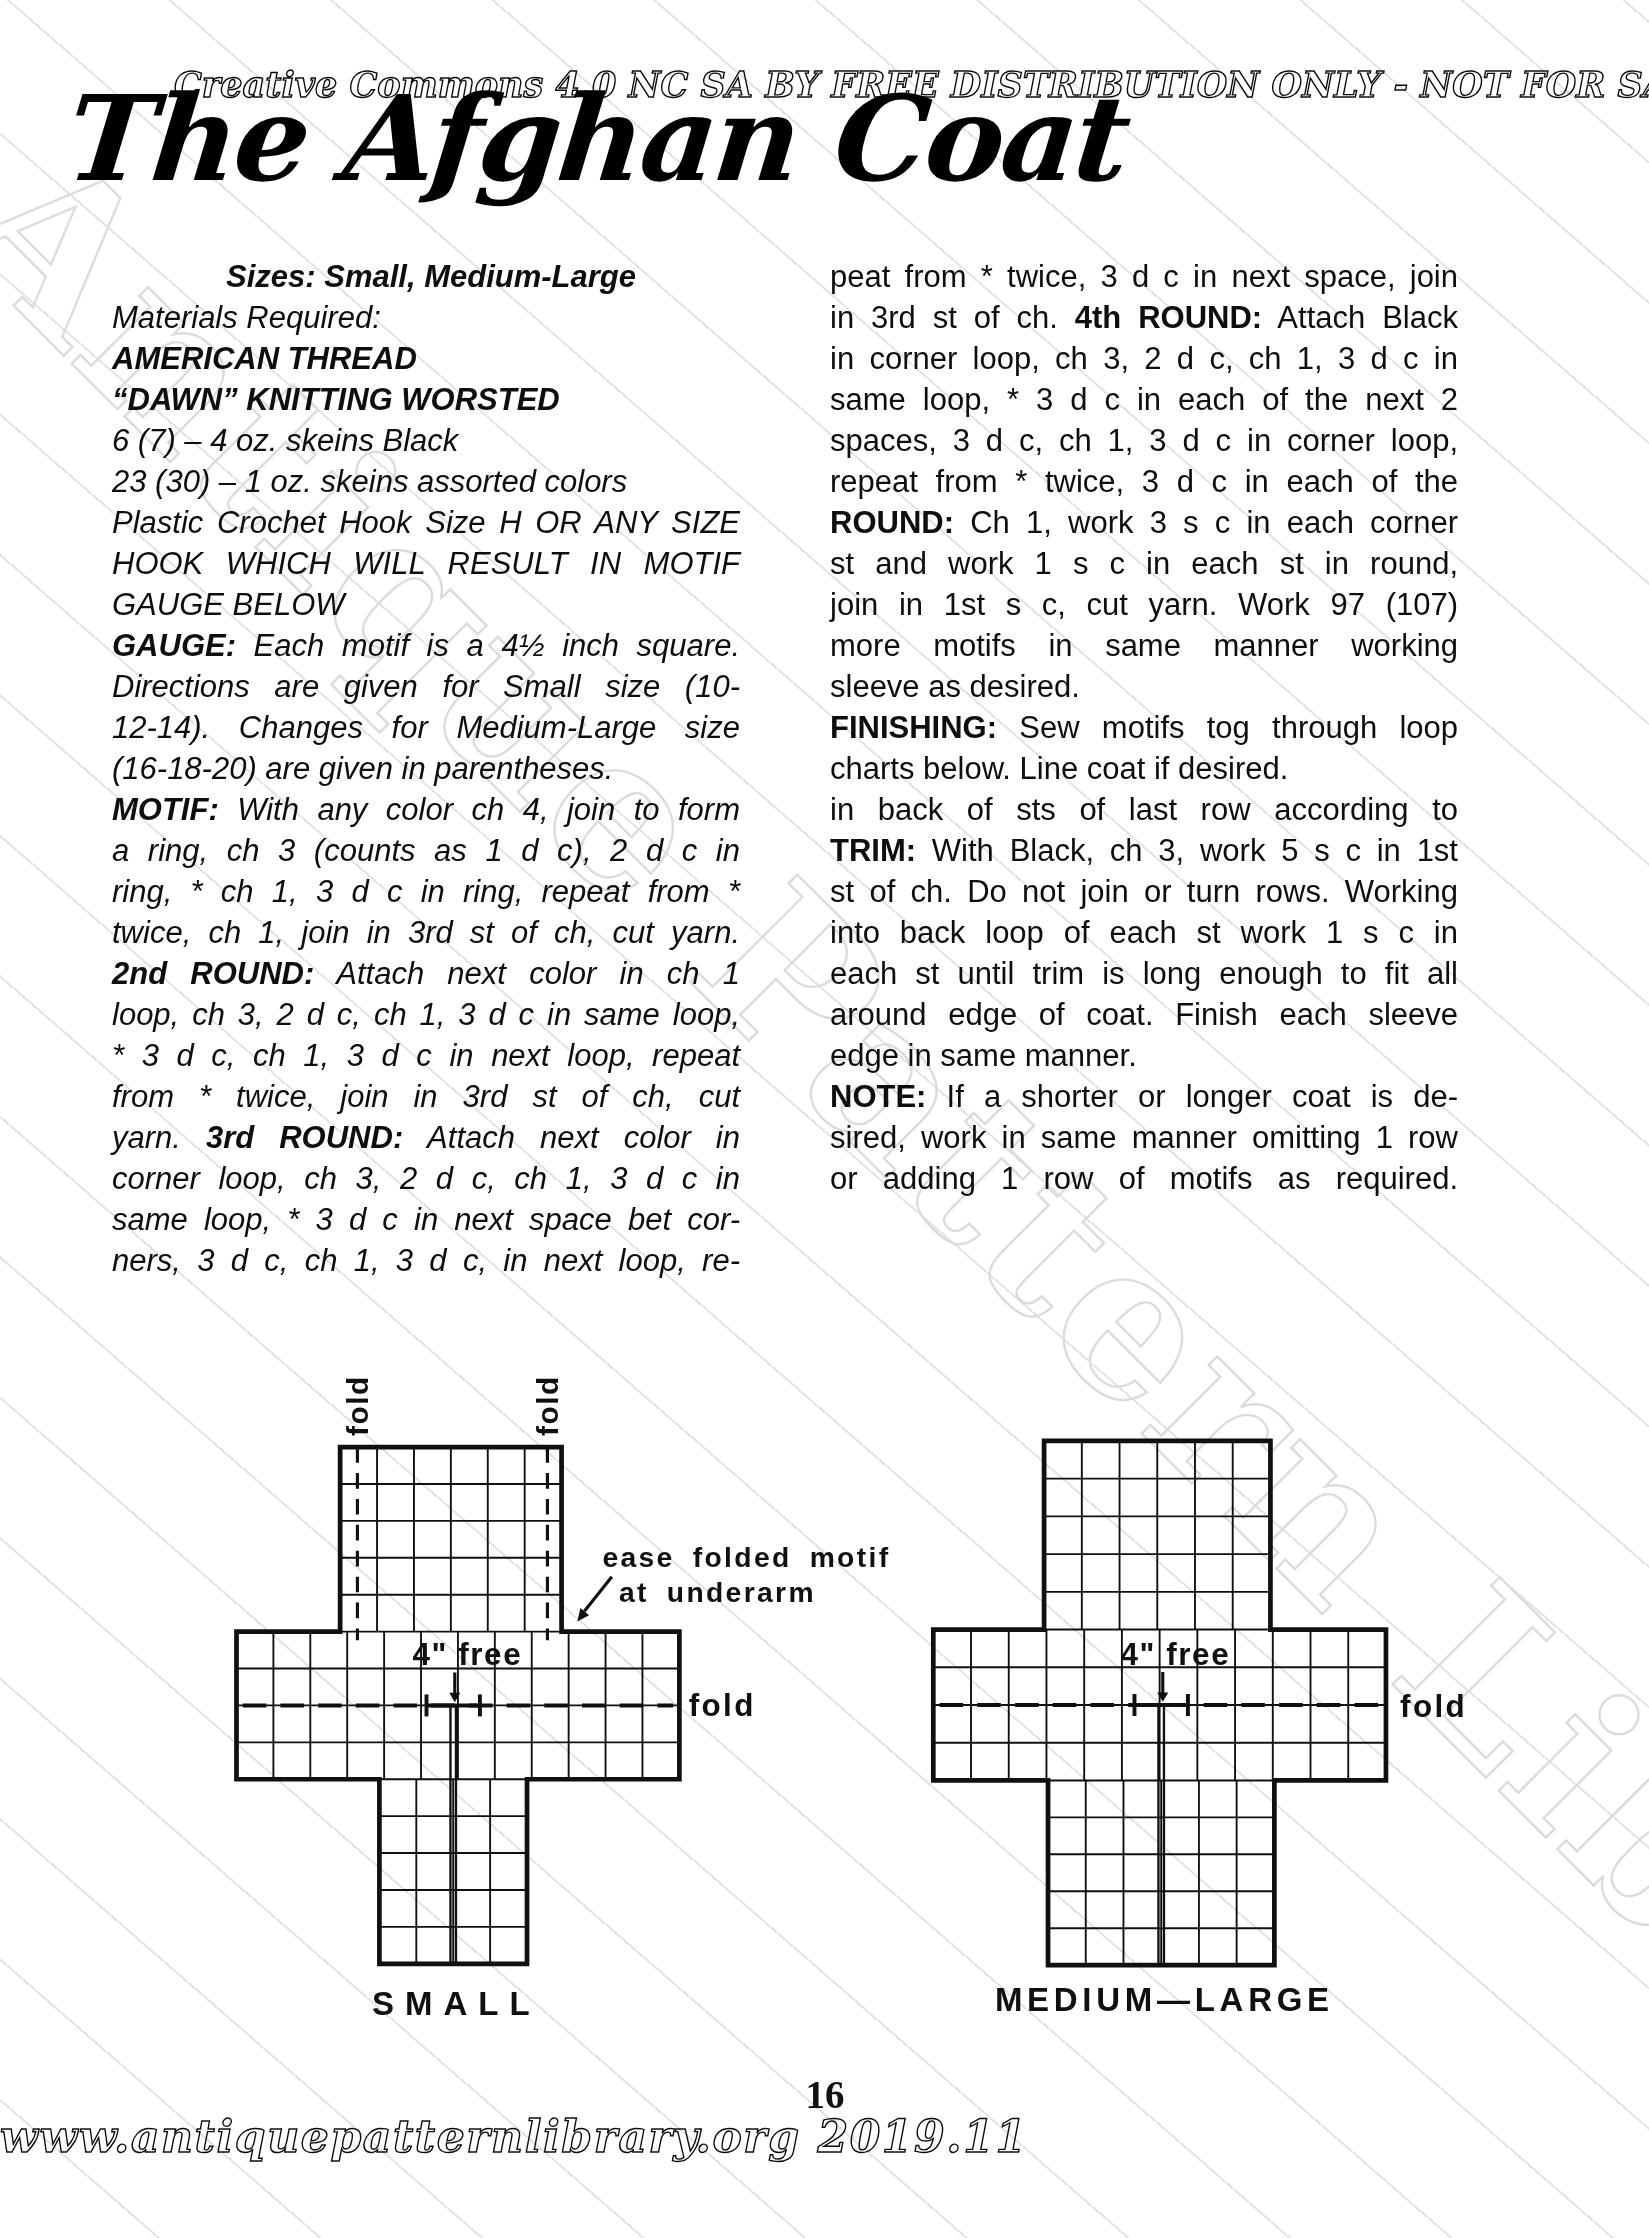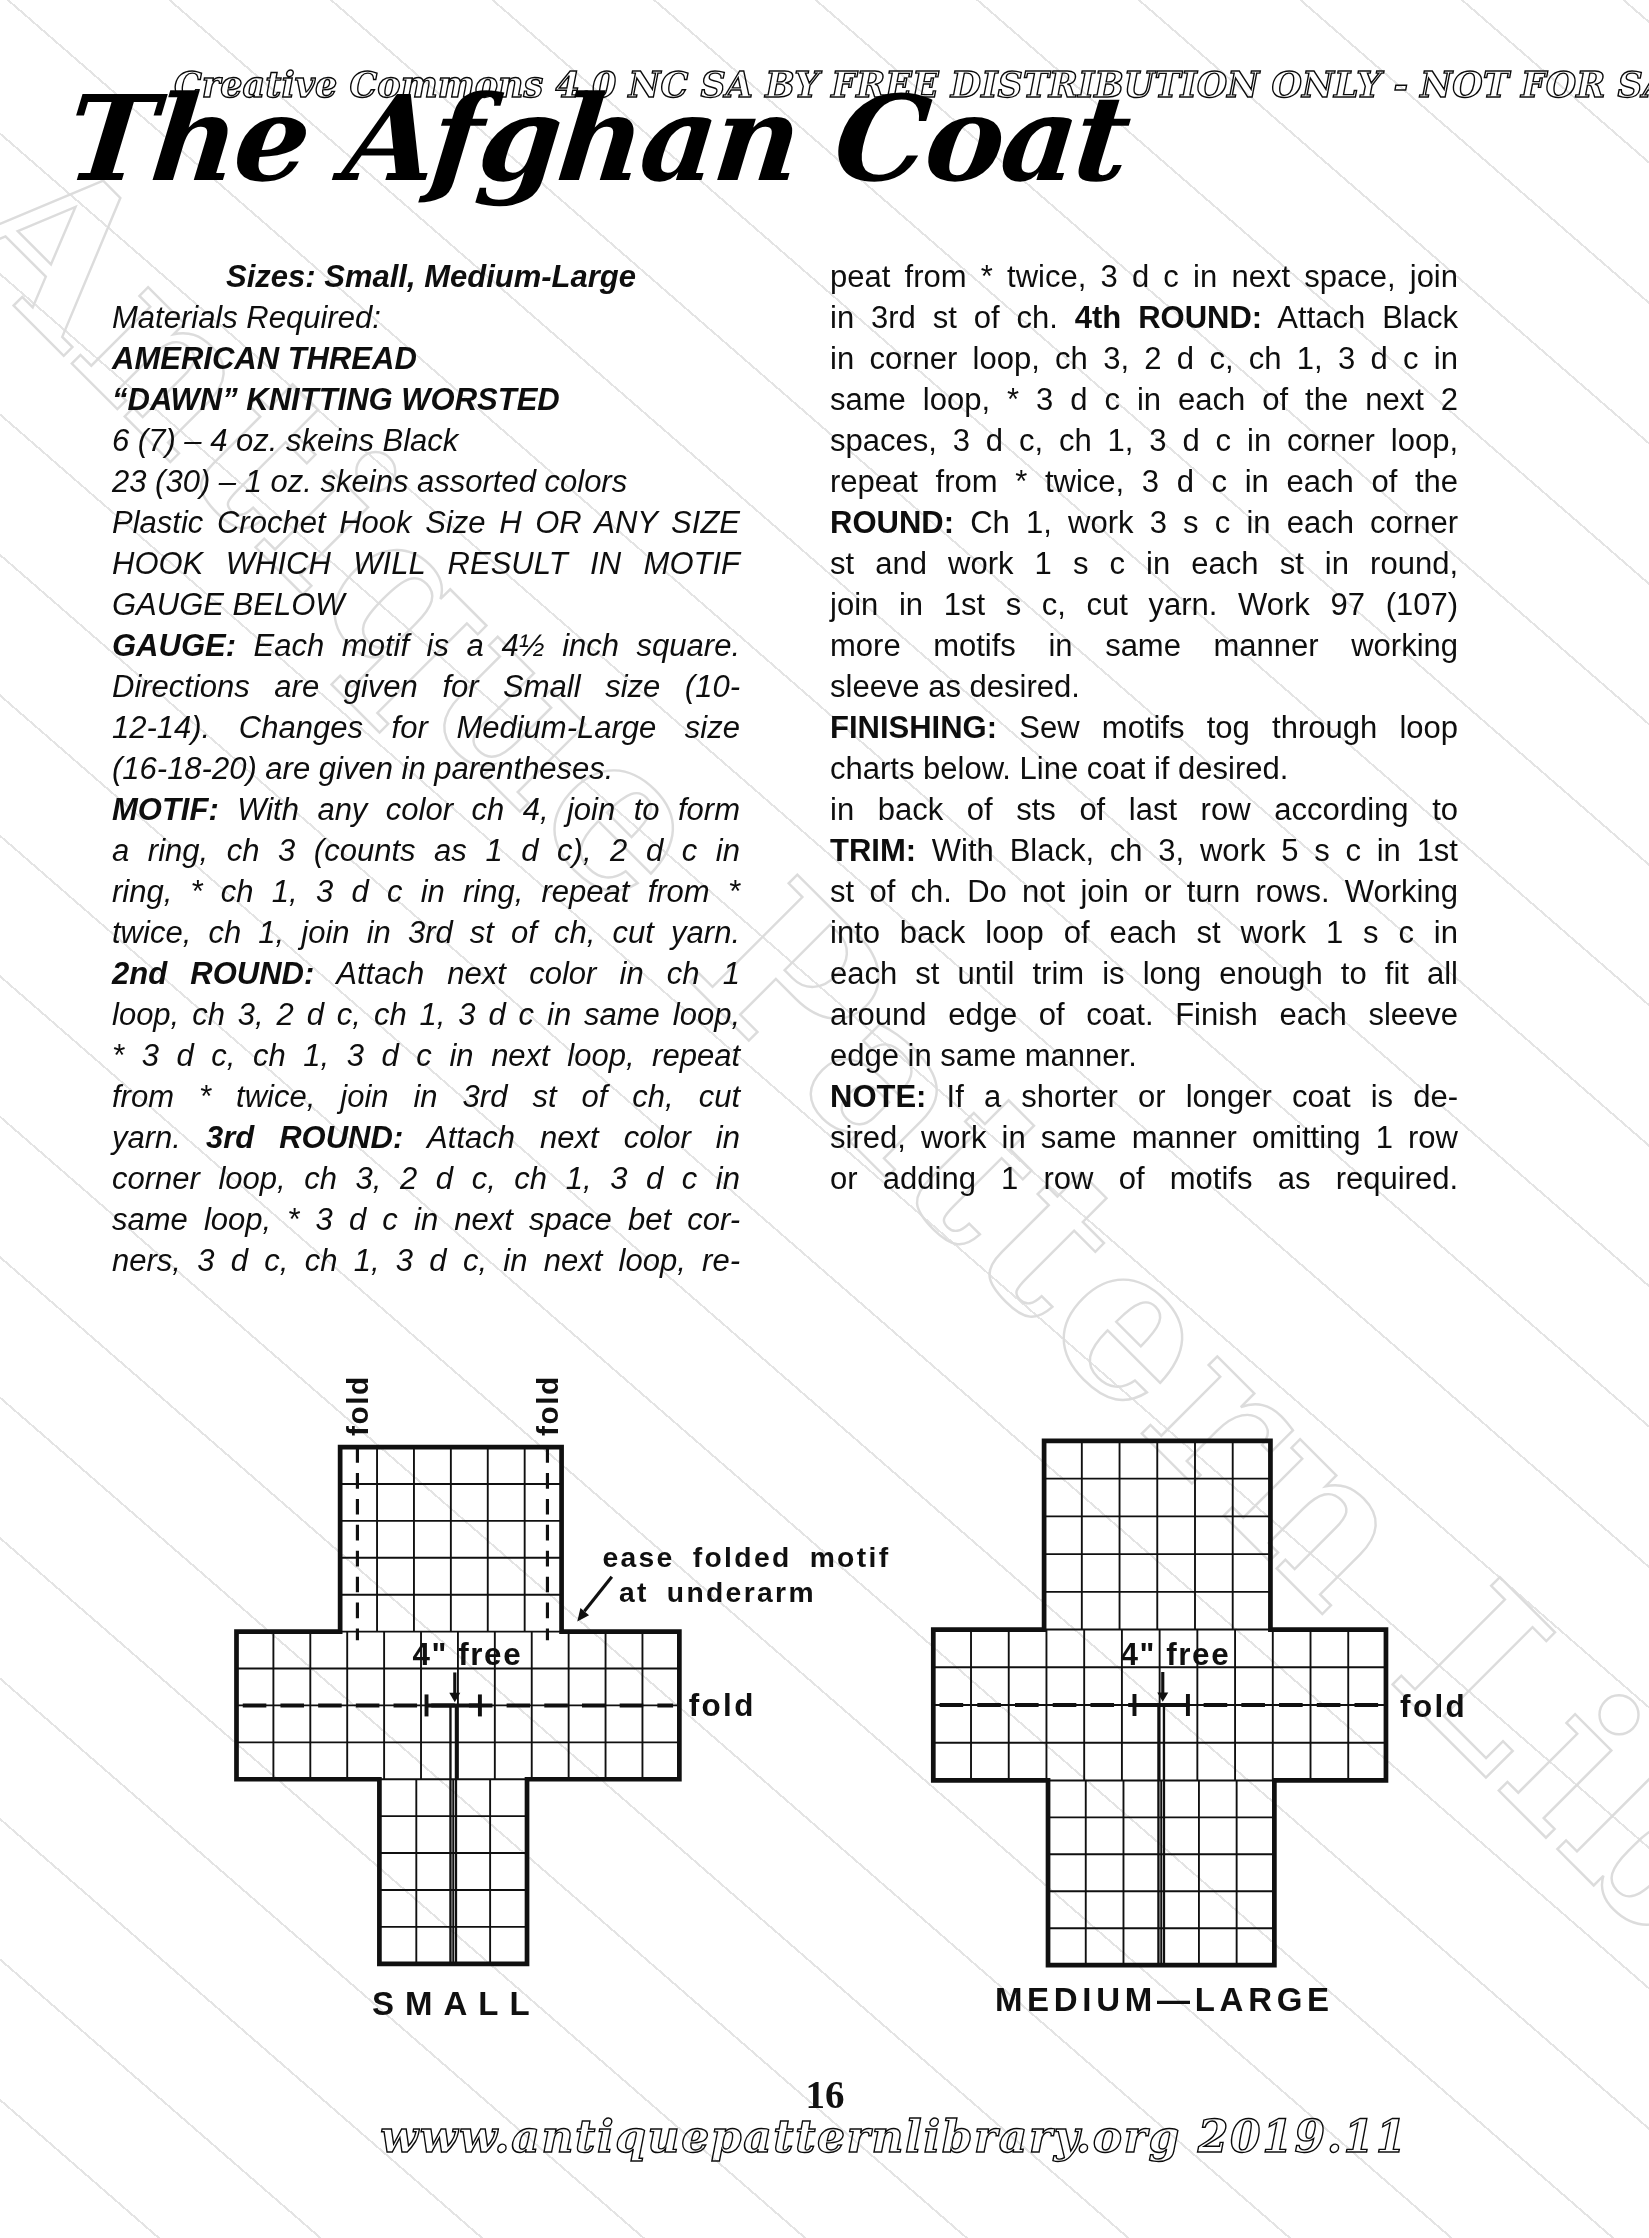--- a/index.html
+++ b/index.html
@@ -23,21 +23,21 @@
   .col{position:absolute;top:256px;width:628px;font-size:31px;line-height:41px;}
   .col-left{left:112px;font-style:italic;}
   .col-right{left:830px;}
   .tline{text-align:left;}
   .tline.just{text-align:justify;text-align-last:justify;}
   .b{font-weight:bold;}
   .diagram{position:absolute;}
   .pagenum{position:absolute;top:2072px;left:0;width:1650px;text-align:center;
       font-family:Liberation Serif, serif;font-weight:bold;font-size:39px;color:#111;}
   .siteline{position:absolute;top:2111px;left:0;width:1581px;padding-right:173px;box-sizing:border-box;
-      text-align:right;font-family:"DejaVu Serif",serif;font-style:italic;font-weight:bold;
+      text-align:left;font-family:"DejaVu Serif",serif;font-style:italic;font-weight:bold;
       font-size:44px;letter-spacing:1.6px;white-space:nowrap;}
 </style>
 </head>
 <body>
 
 <div class="page">
   <div class="stripes"></div>
   <div class="wm">Antique Pattern Library</div>
   <div class="license outline">Creative Commons 4.0 NC SA BY FREE DISTRIBUTION ONLY - NOT FOR SALE</div>
   <div class="title">The Afghan Coat</div>

